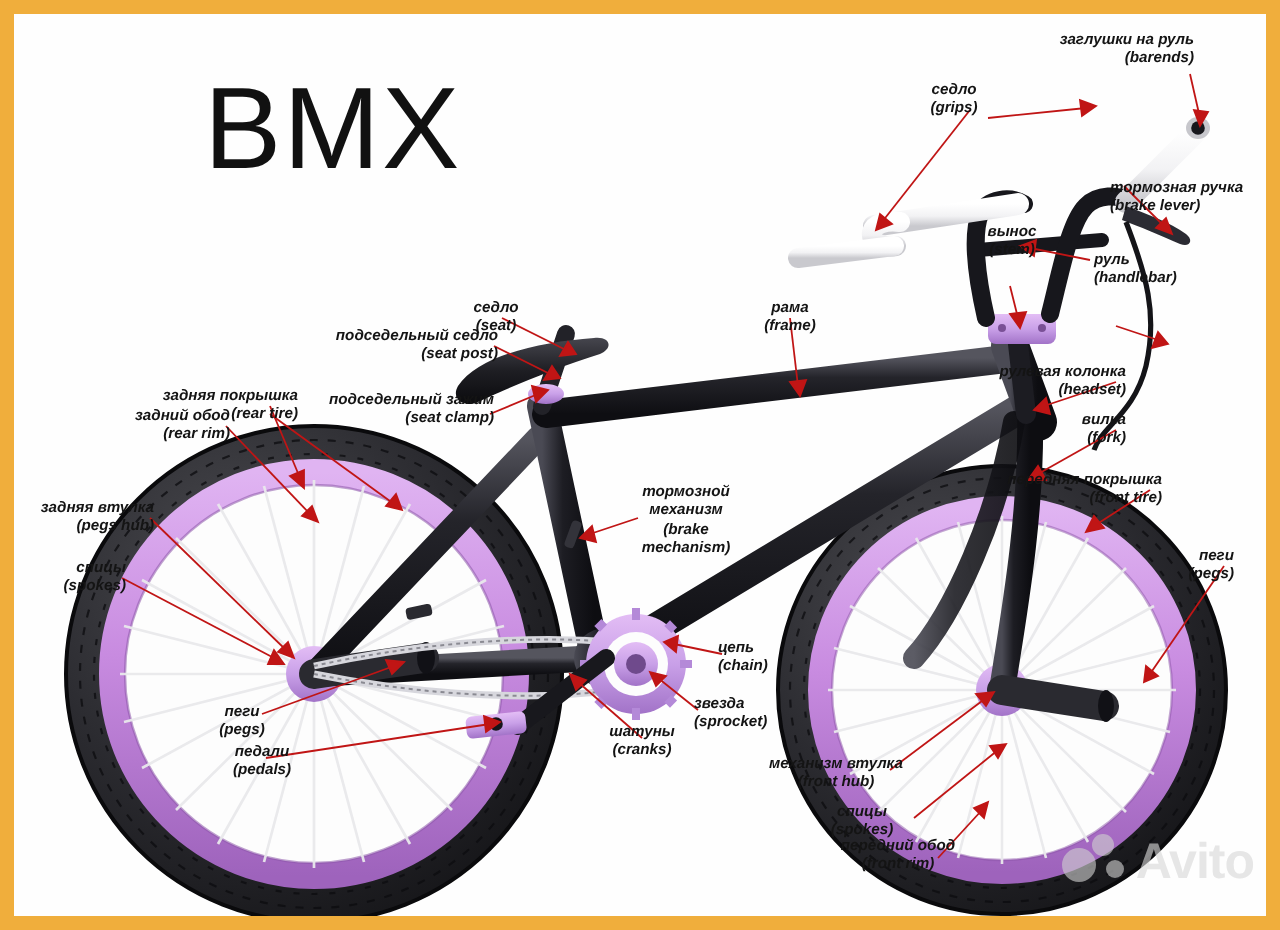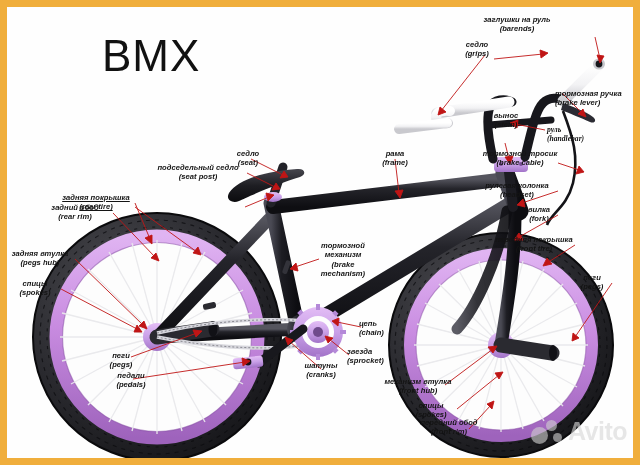--- a/index.html
+++ b/index.html
@@ -1,39 +1,39 @@
 <!DOCTYPE html>
 <html><head>
 <meta charset="utf-8">
 <style>
   html,body{margin:0;padding:0;background:#fff;}
   body{width:640px;height:465px;overflow:hidden;font-family:"Liberation Sans",sans-serif;}
   #page{position:relative;width:640px;height:465px;box-sizing:border-box;
         border:7px solid #F0AE3C;background:#fdfdfd;overflow:hidden;}
   #inner{position:absolute;inset:0;background:#fefefe;overflow:hidden;}
 
-  .title{position:absolute;left:95px;top:24px;font-size:44px;letter-spacing:1px;
+  .title{position:absolute;left:95px;top:24px;font-size:58px;letter-spacing:1px;
          color:#111;font-family:"Liberation Sans",sans-serif;font-weight:400;}
 
   
   .lbl{position:absolute;font-style:italic;font-weight:bold;font-size:7.6px;
        line-height:9.4px;color:#141414;white-space:nowrap;
        font-family:"Liberation Sans",sans-serif;}
   .lbl .en{display:block;}
   .lbl.c{text-align:center;}
-  .lbl.r{text-align:center;}
+  .lbl.r{text-align:right;}
   .lbl.l{text-align:left;}
 
   
   svg.layer{position:absolute;left:0;top:0;width:626px;height:451px;}
   .leader{stroke:#C01515;stroke-width:0.9;fill:none;}
   .leadhead{fill:#C01515;}
 
   
-  .wm{position:absolute;right:6px;bottom:12px;display:flex;align-items:flex-end;gap:3px;
+  .wm{position:absolute;right:6px;bottom:12px;display:flex;align-items:flex-start;gap:3px;
       opacity:.62;}
   .wm .dots{position:relative;width:34px;height:26px;}
   .wm .dots i{position:absolute;border-radius:50%;background:#cfcfcf;display:block;}
   .wm .d1{width:17px;height:17px;left:0;top:7px;}
   .wm .d2{width:11px;height:11px;left:15px;top:0px;}
   .wm .d3{width:9px;height:9px;left:22px;top:13px;}
   .wm .txt{font-size:25px;font-weight:bold;color:#d8d8d8;letter-spacing:-0.5px;
            font-family:"Liberation Sans",sans-serif;}
 </style>
 </head>
@@ -364,34 +364,30 @@
   <div class="lbl c" style="left:440px;top:33px;width:60px;">
     <span>седло</span>
     <span class="en">(grips)</span>
   </div>
 
   <div class="lbl l" style="left:548px;top:82px;width:92px;">
     <span>тормозная ручка</span>
     <span class="en">(brake lever)</span>
   </div>
 
-  <div class="lbl l" style="left:540px;top:118px;width:80px;font-family:Liberation Serif, serif;">
+  <div class="lbl l" style="left:540px;top:118px;width:80px;">
     <span>руль</span>
     <span class="en">(handlebar)</span>
   </div>
 
   <div class="lbl c" style="left:470px;top:104px;width:58px;">
     <span>вынос</span>
     <span class="en">(stem)</span>
   </div>
 
-  <div class="lbl r" style="left:468px;top:142px;width:90px;">
-    <span>тормозной тросик</span>
-    <span class="en">(brake cable)</span>
-  </div>
 
   <div class="lbl r" style="left:464px;top:174px;width:92px;">
     <span>рулевая колонка</span>
     <span class="en">(headset)</span>
   </div>
 
   <div class="lbl r" style="left:508px;top:198px;width:48px;">
     <span>вилка</span>
     <span class="en">(fork)</span>
   </div>
@@ -414,22 +410,26 @@
   <div class="lbl c" style="left:216px;top:142px;width:50px;">
     <span>седло</span>
     <span class="en">(seat)</span>
   </div>
 
   <div class="lbl r" style="left:140px;top:156px;width:102px;">
     <span>подседельный седло</span>
     <span class="en">(seat post)</span>
   </div>
 
-
-  <div class="lbl r" style="left:46px;top:186px;width:86px;text-decoration:underline;">
+  <div class="lbl r" style="left:138px;top:188px;width:102px;">
+    <span>подседельный зажим</span>
+    <span class="en">(seat clamp)</span>
+  </div>
+
+  <div class="lbl r" style="left:56px;top:186px;width:86px;">
     <span>задняя покрышка</span>
     <span class="en">(rear tire)</span>
   </div>
 
   <div class="lbl r" style="left:28px;top:196px;width:80px;">
     <span>задний обод</span>
     <span class="en">(rear rim)</span>
   </div>
 
   <div class="lbl r" style="left:-4px;top:242px;width:74px;">

